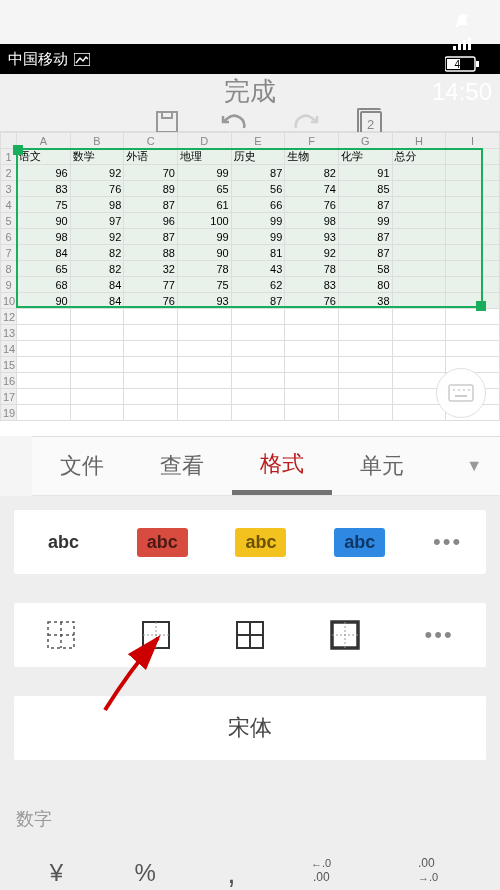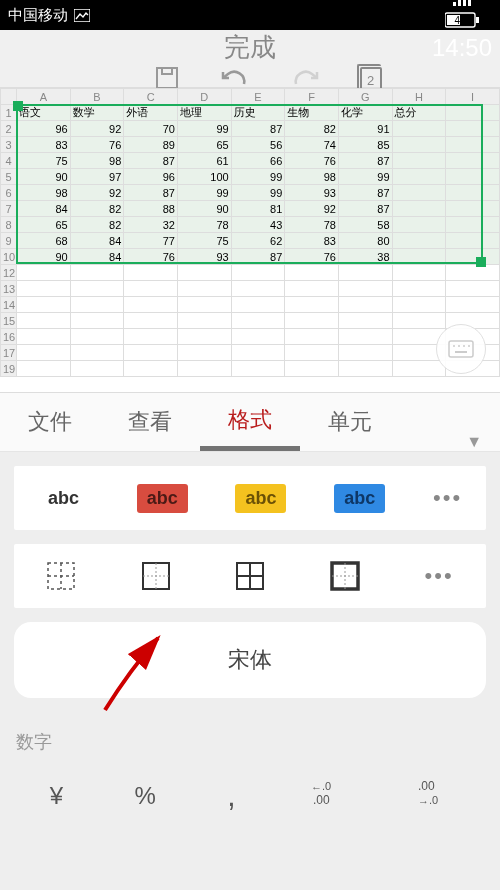--- a/index.html
+++ b/index.html
@@ -1,19 +1,19 @@
 <!DOCTYPE html>
 <html><head>
 <meta charset="utf-8">
 <style>
   * { margin:0; padding:0; box-sizing:border-box; font-family:"Helvetica Neue",Arial,sans-serif; }
   body { width:500px; height:890px; background:#f5f5f5; overflow:hidden; position:relative; }
 
   
-  .status-bar { height:30px; background:#000; color:#fff; display:flex; align-items:center; padding:0 8px; font-size:15px; }
+  .status-bar { height:30px; background:#000; color:#fff; display:flex; align-items:center; padding:0 8px; font-size:15px;margin-top:44px; }
   .status-left { display:flex; align-items:center; gap:6px; }
   .status-right { margin-left:auto; display:flex; align-items:center; gap:6px;flex-direction:column; }
   .status-right svg { display:block; }
 
   
   .title-bar { height:58px; background:#f0f0f0; display:flex; align-items:center; padding:0 10px; border-bottom:1px solid #ddd;flex-direction:column; }
   .title-done { color:#888; font-size:26px; padding:0 6px; }
   .title-icons { display:flex; align-items:center; gap:40px; margin-left:35px; }
   .title-icons .ic, .title-close { color:#888; }
   .title-close { margin-left:auto; font-size:32px; font-weight:300; color:#888; padding:0 8px; }
@@ -30,29 +30,29 @@
   .sheet td { text-align:right; }
   .sheet tbody tr:first-child td { text-align:left; }
   .sel-cell { background:#e9f2ea; }
   .selection-overlay { position:absolute; border:2.5px solid #1aad5b; pointer-events:none; left:16px; top:16px; width:467px; height:160px; }
   .handle-tl, .handle-br { position:absolute; width:10px; height:10px; background:#1aad5b; }
   .handle-tl { left:-5px; top:-5px; }
   .handle-br { right:-5px; bottom:-5px; }
   .kb-fab { position:absolute; right:14px; top:236px; width:50px; height:50px; border-radius:50%; background:rgba(255,255,255,0.9); border:1px solid #e0e0e0; display:flex; align-items:center; justify-content:center; color:#ccc; }
 
   
-  .tabstrip { height:60px; background:#fafafa; display:flex; align-items:flex-end; border-top:1px solid #ddd; border-bottom:1px solid #e5e5e5; }
+  .tabstrip { height:60px; background:#fafafa; display:flex; align-items:center; border-top:1px solid #ddd; border-bottom:1px solid #e5e5e5;margin-left:32px; }
   .tab { flex:0 0 auto; padding:0 28px; font-size:22px; color:#666; height:100%; display:flex; align-items:center; }
   .tab.active { color:#b91c1c; border-bottom:5px solid #737373; }
   .tab-more { margin-left:auto; padding:0 18px; color:#999; }
 
   
   .panel { background:#eee; padding:14px 14px 0; height:438px; }
-  .row { background:#fff; border-radius:2px; display:flex; align-items:center; justify-content:space-around; height:64px; margin-bottom:14px; position:relative; }
-  .row-font { justify-content:center; font-size:22px; color:#444; height:76px;border-radius:17px; }
+  .row { background:#fff; border-radius:2px; display:flex; align-items:center; justify-content:space-around; height:64px; margin-bottom:29px; position:relative; }
+  .row-font { justify-content:center; font-size:22px; color:#444; height:64px; }
   .swatch { padding:4px 10px; border-radius:3px; font-size:18px; font-weight:bold; }
   .sw-plain { color:#333; }
   .sw-red   { background:#d84c3f; color:#4b1a16; }
   .sw-yellow{ background:#f4c21f; color:#6b5106; }
   .sw-blue  { background:#2f89e3; color:#0e3766; }
   .more-dots { color:#888; font-size:22px; letter-spacing:2px; }
   .border-ic svg { display:block; }
 
   .section-label { color:#999; font-size:18px; padding:18px 2px 10px; }
   .num-row { background:transparent; display:flex; align-items:center; justify-content:space-around; height:64px; }

